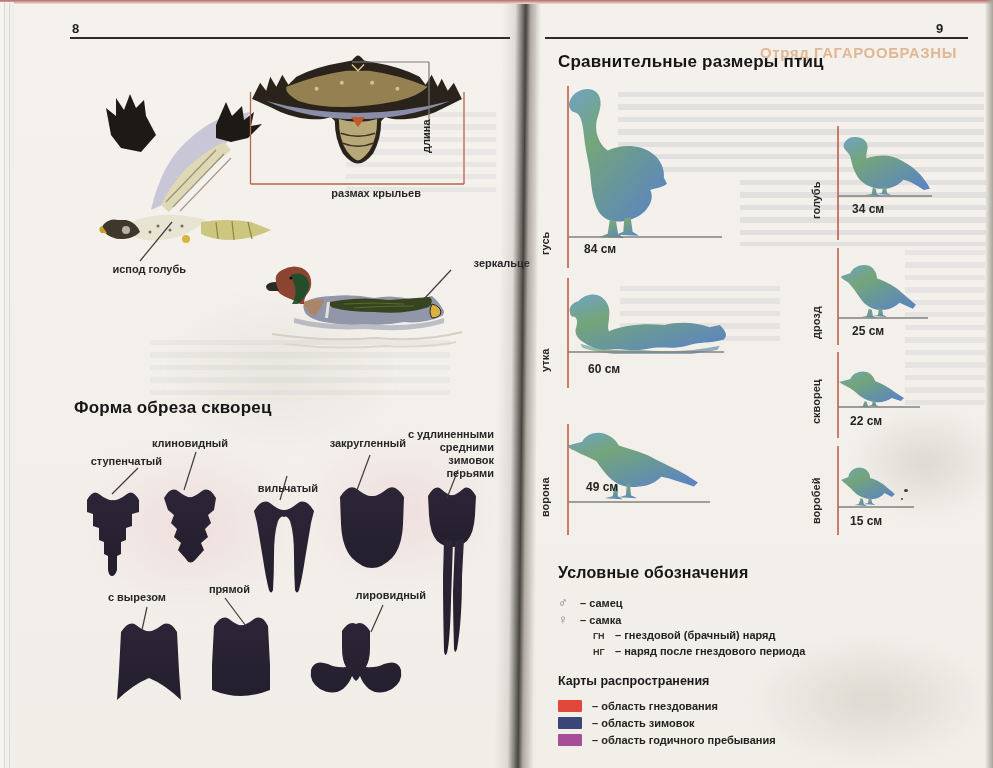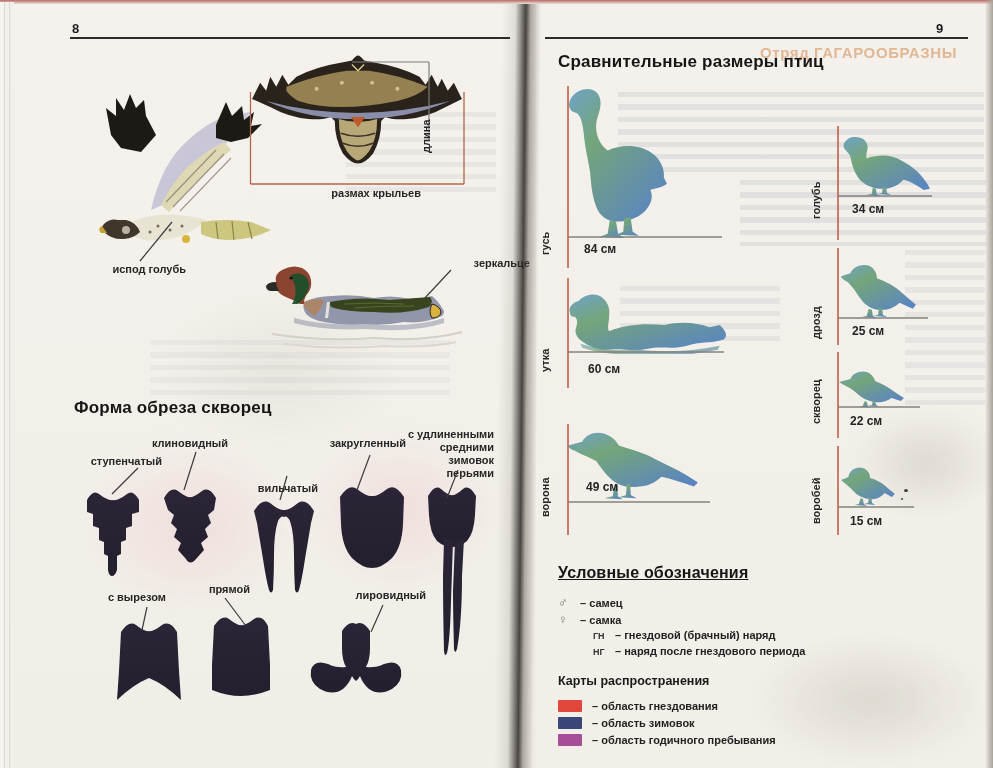--- a/index.html
+++ b/index.html
@@ -270,21 +270,21 @@
   <div class="size" style="left:586px;top:480px;text-align:center;">49 см</div>
   <div class="vlbl" style="left:822px;top:207px;">голубь</div>
   <div class="size" style="left:852px;top:202px;">34 см</div>
   <div class="vlbl" style="left:822px;top:327px;">дрозд</div>
   <div class="size" style="left:852px;top:324px;">25 см</div>
   <div class="vlbl" style="left:822px;top:412px;">скворец</div>
   <div class="size" style="left:850px;top:414px;">22 см</div>
   <div class="vlbl" style="left:822px;top:512px;">воробей</div>
   <div class="size" style="left:850px;top:514px;">15 см</div>
 
-  <div class="h1" style="left:558px;top:564px;font-size:16px;text-decoration:underline;">Условные обозначения</div>
+  <div class="h1" style="left:558px;top:564px;font-size:16px;">Условные обозначения</div>
   <div class="sym-row" style="top:595px;">
     <span class="sym-key sex">♂</span><span>– самец</span>
   </div>
   <div class="sym-row" style="top:612px;">
     <span class="sym-key sex">♀</span><span>– самка</span>
   </div>
   <div class="sym-row" style="top:629px;">
     <span class="sym-key code">ГН</span><span>– гнездовой (брачный) наряд</span>
   </div>
   <div class="sym-row" style="top:645px;">

